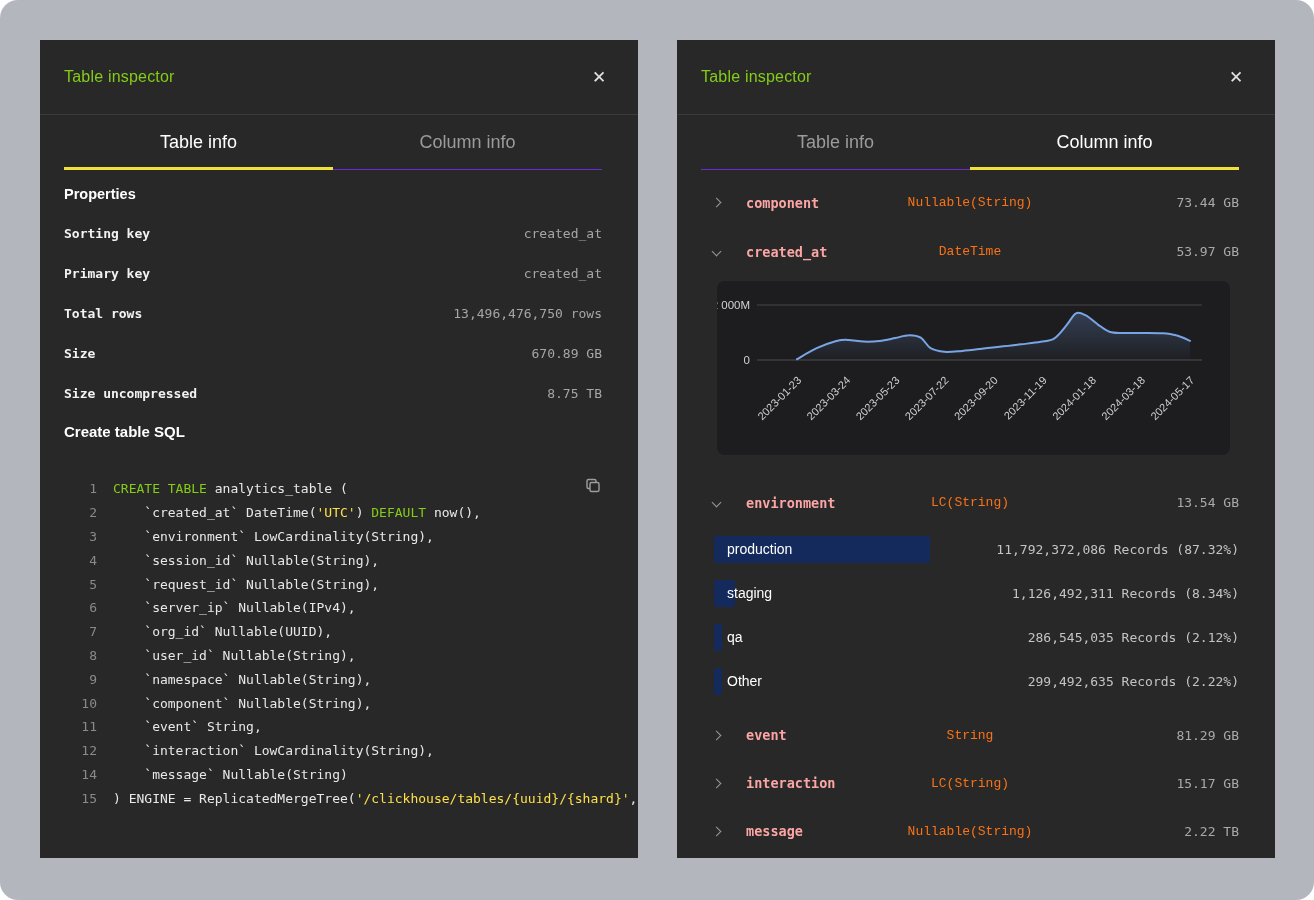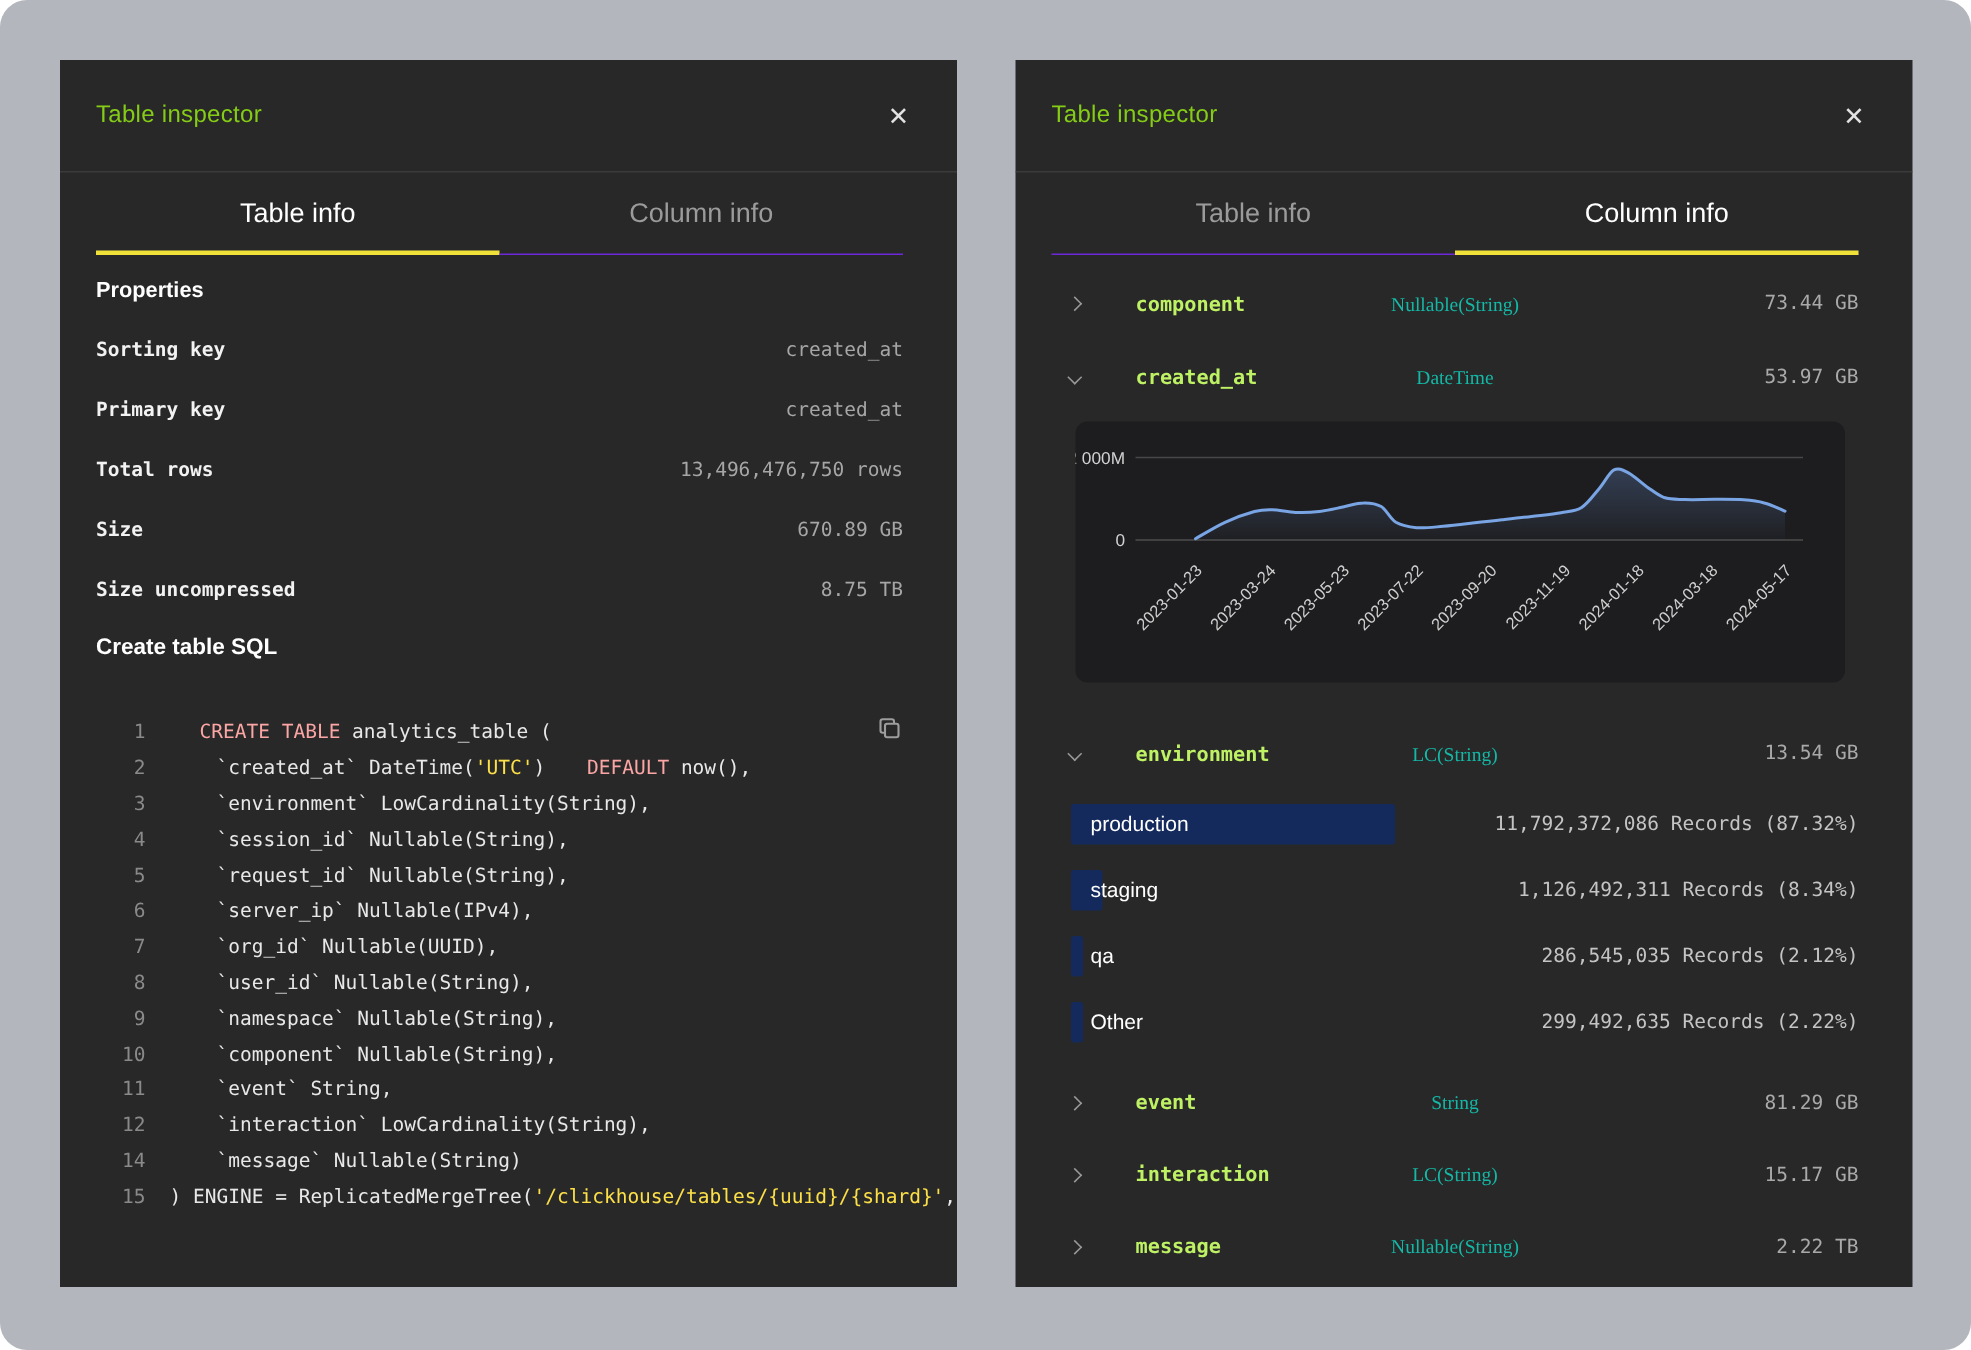--- a/index.html
+++ b/index.html
@@ -28,34 +28,34 @@
   .prop-row{height:39.8px;display:flex;align-items:center;justify-content:space-between;
             font-family:"DejaVu Sans Mono",monospace;font-size:13px;}
   .prop-label{color:#f2f2f2;font-weight:700;}
   .prop-value{color:#a6a6a6;}
 
   .sql-heading{margin-top:10px;height:20px;font-size:15px;font-weight:700;color:#ffffff;}
   .code{position:relative;margin-top:34px;font-family:"DejaVu Sans Mono",monospace;font-size:13px;}
   .code-line{display:flex;height:23.8px;align-items:center;white-space:pre;}
   .ln{width:33px;text-align:right;color:#8a8a8a;flex:none;}
   .lc{margin-left:16px;color:#e8e8e8;}
-  .tok-kw{color:#fca5a5;margin-left:20px;}
+  .tok-kw{color:#84cc16;}
   .tok-str{color:#fde047;}
   .copy-btn{position:absolute;top:0;right:0;width:18px;height:18px;cursor:pointer;color:#9d9d9d;}
 
   .col-rows-top{margin-top:8px;}
   .col-row{height:49px;display:flex;align-items:center;position:relative;padding-left:12px;cursor:pointer;}
   .col-rows-bottom{margin-top:8px;}
   .col-rows-bottom .col-row{height:48px;}
   .chev{width:7px;height:7px;border-right:1.5px solid #9a9a9a;border-bottom:1.5px solid #9a9a9a;flex:none;}
   .chev.right{transform:rotate(-45deg);}
   .chev.down{transform:rotate(45deg);}
-  .col-name{margin-left:37px;font-family:"DejaVu Sans Mono",monospace;font-weight:700;font-size:13.5px;color:#bef264;}
-  .col-type{position:absolute;left:50%;transform:translateX(-50%);font-family:Liberation Serif, serif;
-            font-size:13px;color:#14b8a6;}
+  .col-name{margin-left:26px;font-family:"DejaVu Sans Mono",monospace;font-weight:700;font-size:13.5px;color:#fca5a5;}
+  .col-type{position:absolute;left:50%;transform:translateX(-50%);font-family:Liberation Mono, monospace;
+            font-size:13px;color:#f97316;}
   .col-size{margin-left:auto;font-family:"DejaVu Sans Mono",monospace;font-size:13px;color:#a9a9a9;}
 
   .chart-box{margin:5px 9px 0 16px;height:174px;background:#1d1d1f;border-radius:8px;position:relative;}
   .env-row-wrap{margin-top:23px;}
   .env-row{height:44px;position:relative;display:flex;align-items:center;}
   .env-bar{position:absolute;left:13px;top:8.5px;height:27px;background:#142a5c;border-radius:2px;}
   .env-label{position:relative;margin-left:26px;font-size:14px;color:#ffffff;}
   .env-records{position:relative;margin-left:auto;margin-right:0;font-family:"DejaVu Sans Mono",monospace;
                font-size:13px;color:#c4c4c4;}
 </style>

